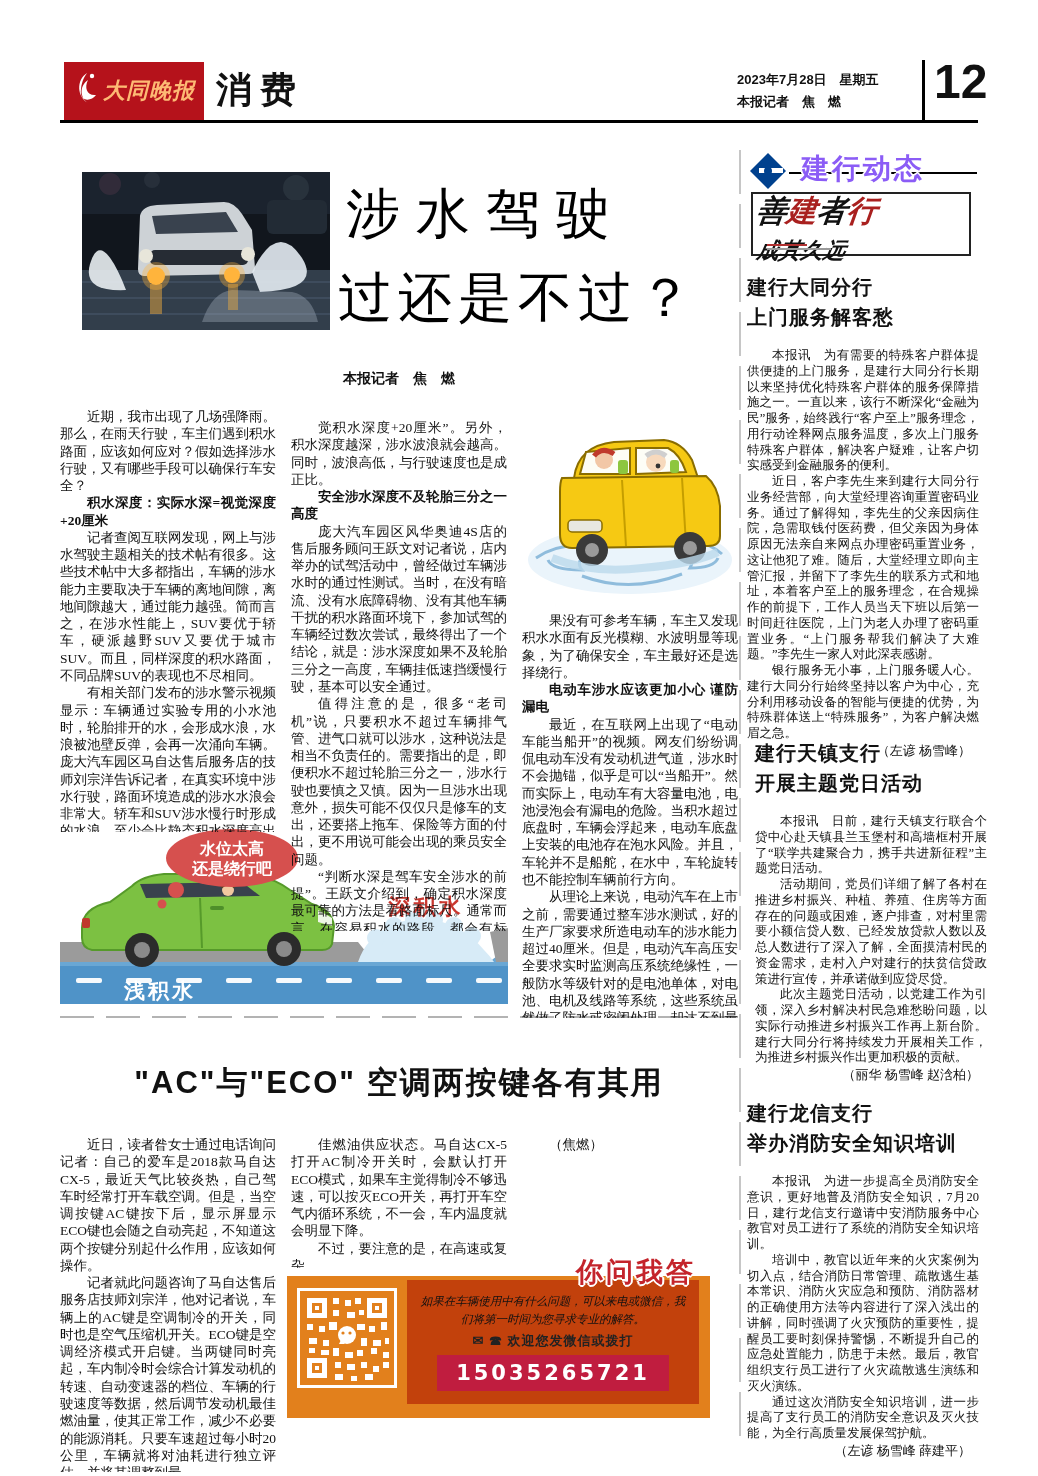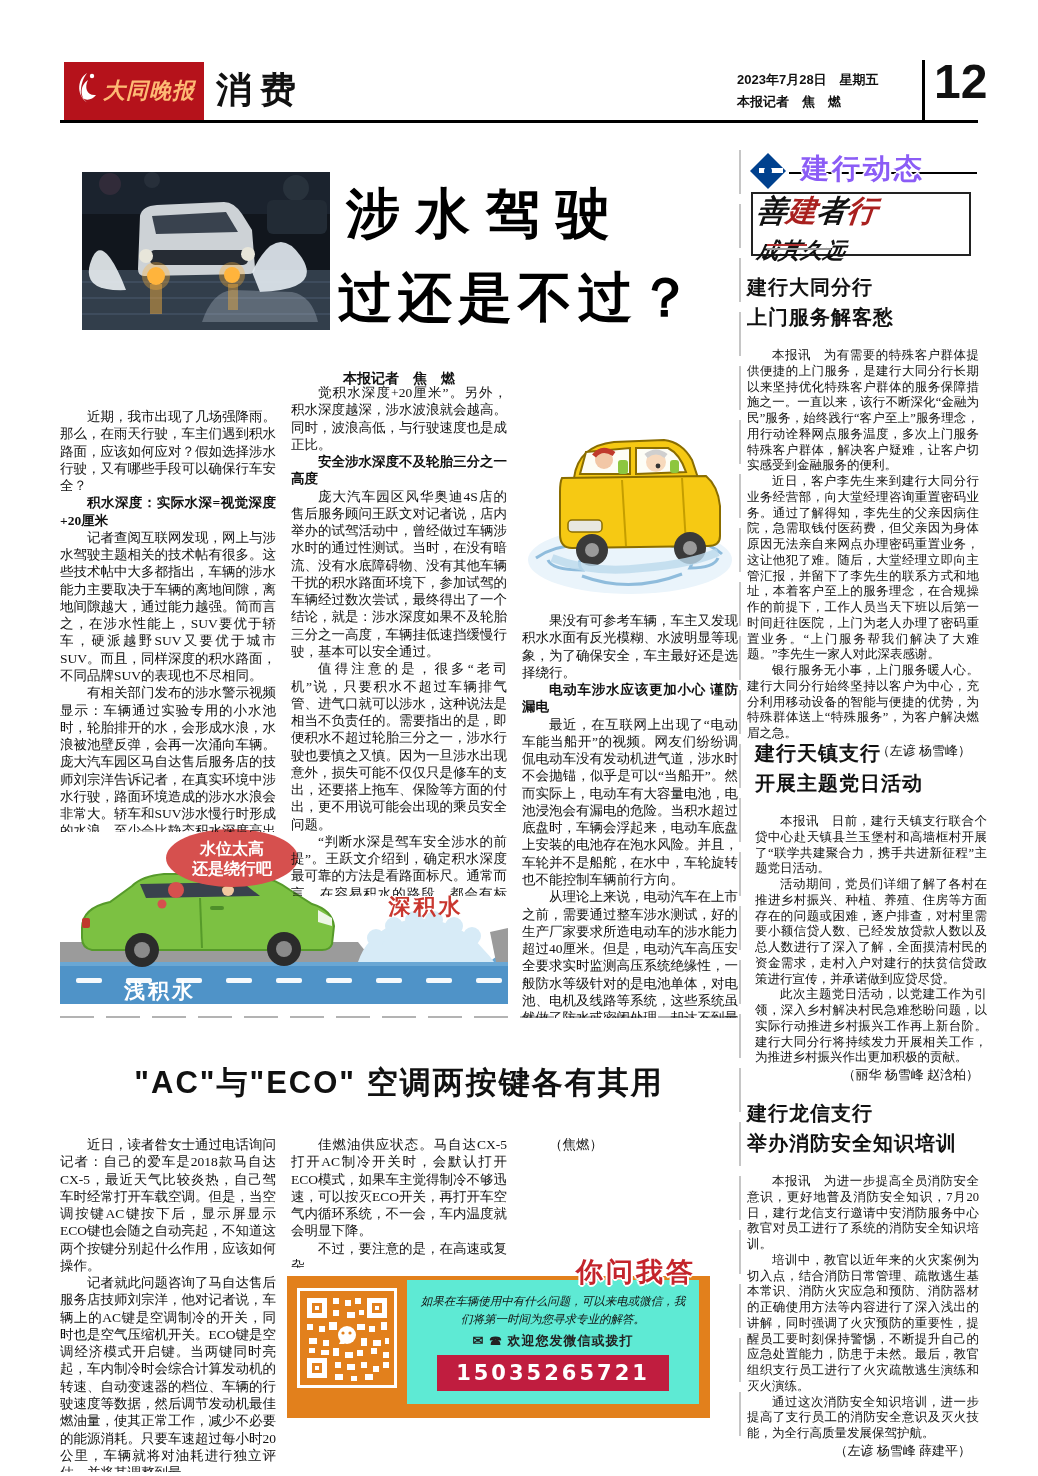--- a/index.html
+++ b/index.html
@@ -13,49 +13,49 @@
             font-size:22px;letter-spacing:1px;}
   .section-title{left:216px;top:66px;font-family:"Liberation Sans",sans-serif;font-weight:900;
             font-size:36px;letter-spacing:8px;}
   .date-block{left:737px;top:69px;font-family:"Liberation Sans",sans-serif;font-weight:700;font-size:13px;
             line-height:1.7;}
   .pagenum-bar{left:922px;top:60px;width:3px;height:60px;background:#000;}
   .pagenum{left:934px;top:54px;font-family:"Liberation Sans",sans-serif;font-weight:900;font-size:48px;}
   .header-rule{left:60px;top:120px;width:918px;height:3px;background:#000;z-index:2;}
   
   .photo{left:82px;top:172px;width:248px;height:158px;}
-  .m-title{font-family:"Liberation Sans",sans-serif;font-weight:700;font-size:54px;color:#000;
+  .m-title{font-family:"Liberation Sans",sans-serif;font-weight:400;font-size:54px;color:#000;
            text-shadow:0 0 2px #fff;white-space:nowrap;text-align:center;}
   .m-title1{left:346px;top:178px;letter-spacing:16px;}
   .m-title2{left:338px;top:262px;letter-spacing:6px;}
   .byline{left:60px;top:370px;width:678px;text-align:center;font-size:14px;font-weight:700;}
   .news-col{width:216px;overflow:hidden;z-index:1;}
   .news-col p{margin:0;text-indent:2em;text-align:justify;font-size:13.5px;line-height:1.28;}
   .news-col p.subhead{font-weight:700;}
   .col1{left:60px;top:408px;height:424px;}
-  .col2{left:291px;top:384px;height:512px;}
+  .col2{left:291px;top:419px;height:512px;}
   .col3{left:522px;top:408px;height:610px;}
   .cartoon{width:216px;height:200px;}
   .illu{left:60px;top:826px;width:448px;height:178px;z-index:0;}
   .dash-h{left:60px;top:1016px;width:678px;height:2px;
           background:repeating-linear-gradient(90deg,#b3b3b3 0 34px,transparent 34px 46px);}
   
   .ac-title{left:60px;top:1062px;width:678px;text-align:center;font-family:"Liberation Sans",sans-serif;
             font-weight:900;font-size:31px;letter-spacing:2px;}
   .ac1{left:60px;top:1136px;height:336px;}
   .ac2{left:291px;top:1136px;height:132px;}
   .ac3{left:522px;top:1136px;height:130px;}
   .sign{margin:0;text-align:right;padding-right:8px;font-size:13px;}
   
   .qa-box{left:287px;top:1276px;width:423px;height:142px;background:#e2801c;z-index:2;}
   .qa-title{left:576px;top:1254px;z-index:3;font-family:"Liberation Sans",sans-serif;font-weight:900;
             font-size:27px;letter-spacing:3px;color:#c4242b;
             text-shadow:-2px 0 #fff,2px 0 #fff,0 -2px #fff,0 2px #fff,-1px -1px #fff,1px 1px #fff,-1px 1px #fff,1px -1px #fff;}
   .qa-qr{position:absolute;left:10px;top:12px;width:100px;height:100px;}
-  .qa-panel{position:absolute;left:120px;top:4px;width:292px;height:124px;background:#5eead4;
+  .qa-panel{position:absolute;left:120px;top:4px;width:292px;height:124px;background:#c2410c;
             display:flex;flex-direction:column;align-items:center;justify-content:center;}
   .qa-text{font-style:italic;font-size:11.5px;line-height:1.5;text-align:center;width:270px;}
   .qa-icons{margin-top:4px;font-family:"Liberation Sans",sans-serif;font-weight:900;font-size:13px;
             letter-spacing:1px;color:#222;}
   .qa-phone{margin-top:5px;width:232px;height:36px;background:#c01d3f;color:#fff;display:flex;
             align-items:center;justify-content:center;font-family:"DejaVu Sans",sans-serif;
             font-weight:700;font-size:21px;letter-spacing:3px;}
   
   .dash-v{left:739px;top:150px;width:2px;height:1296px;
           background:repeating-linear-gradient(180deg,#c6c6c6 0 44px,transparent 44px 54px);}

